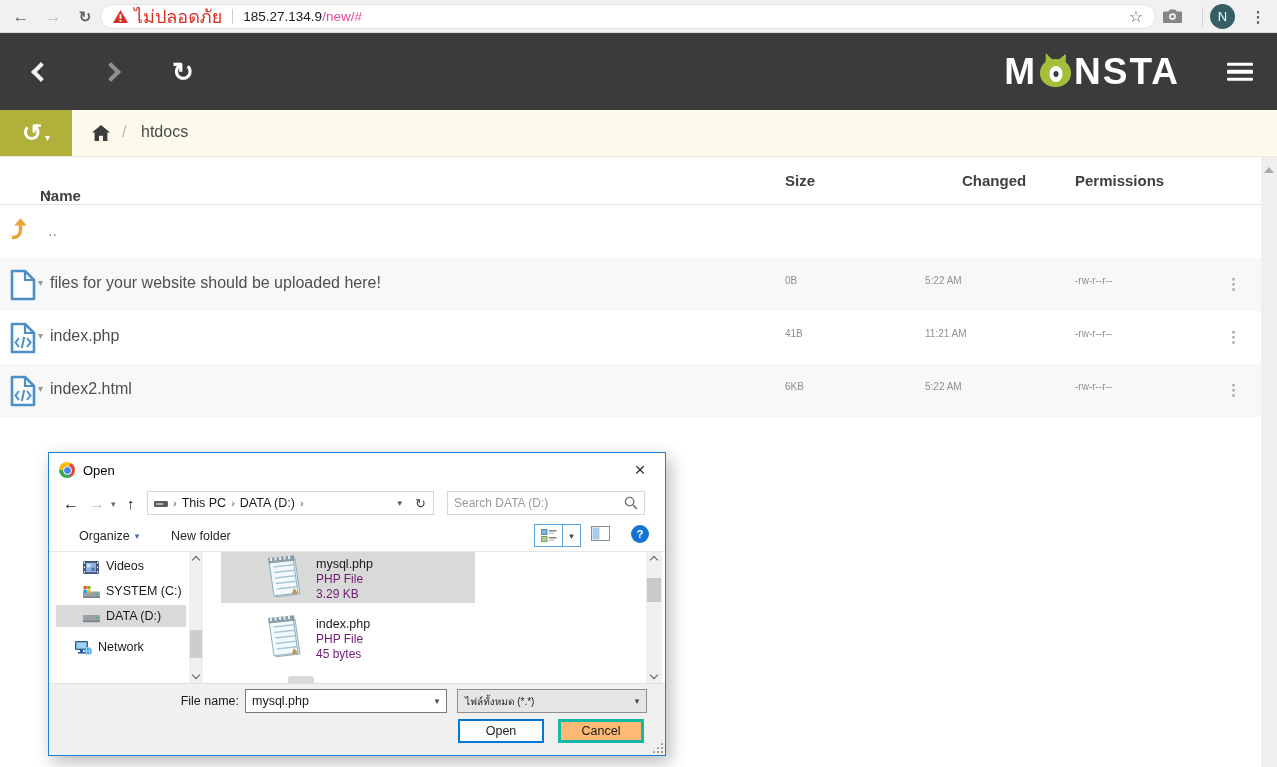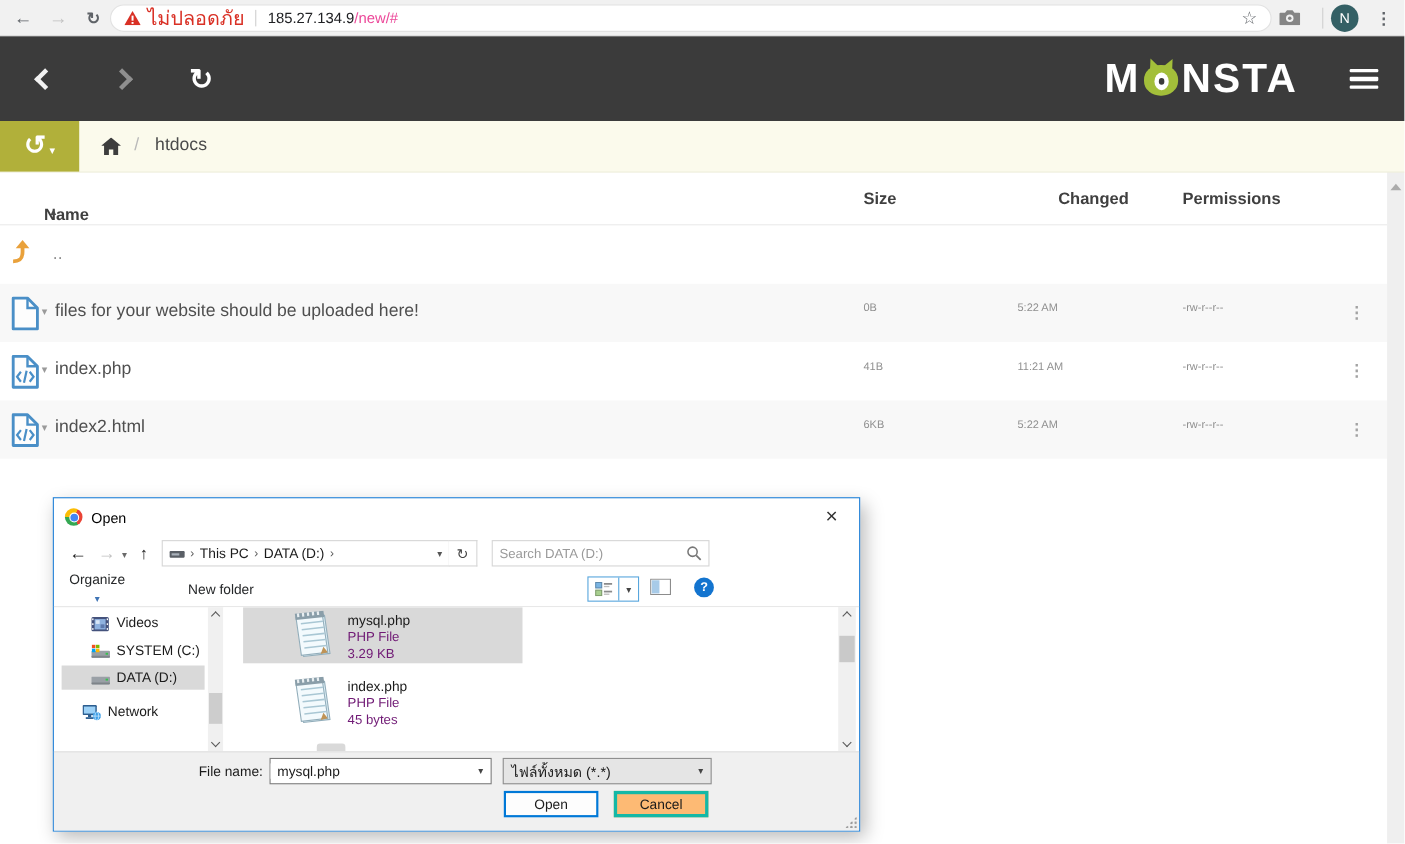--- a/index.html
+++ b/index.html
@@ -94,21 +94,21 @@
             font-weight:bold; cursor:pointer; }
   .up-label { position:absolute; left:48px; top:17px; color:#8f8f8f; font-size:16px; cursor:pointer; }
 
   
   .pagescroll { position:absolute; right:0; top:157px; width:16px; height:610px; background:#efefef; }
   .pagescroll .tri-up { position:absolute; left:3px; top:10px; width:0; height:0;
       border-left:5px solid transparent; border-right:5px solid transparent;
       border-bottom:6px solid #ababab; }
 
   
-  .dialog { position:absolute; left:48px; top:452px; width:734px; height:304px;
+  .dialog { position:absolute; left:48px; top:452px; width:618px; height:304px;
             background:#ffffff; border:1px solid #1f7fd6; font-size:13px; color:#1b1b1b;
             box-shadow:4px 6px 16px rgba(0,0,0,.28); }
   .dlg-title { position:relative; height:34px; display:flex; align-items:center; padding:0 10px; }
   .chrome-icon { width:16px; height:16px; border-radius:50%; position:relative;
       background:conic-gradient(from 150deg, #34a853 0 120deg, #fbbc05 0 240deg, #ea4335 0 360deg); }
   .chrome-icon::after { content:""; position:absolute; inset:3.5px; background:#4285f4;
       border:1.5px solid #fff; border-radius:50%; }
   .dlg-title .t { margin-left:8px; font-size:13px; color:#000; }
   .dlg-close { margin-left:auto; width:30px; text-align:center; font-size:19px; color:#333;
                cursor:pointer; line-height:34px; }
@@ -131,21 +131,21 @@
   .search-box { position:absolute; left:398px; top:4px; width:198px; height:24px;
                 border:1px solid #d6d6d6; background:#fff; display:flex; align-items:center;
                 padding:0 6px; }
   .search-box input { flex:1; border:none; outline:none; font-size:12px; color:#444;
                       font-family:"Liberation Sans", sans-serif; background:transparent; }
   .search-box input::placeholder { color:#9a9a9a; }
 
   .dlg-toolbar { position:relative; height:32px; border-bottom:1px solid #e6e6e6; }
   .tb-item { position:absolute; top:0; height:31px; display:flex; align-items:center; gap:5px;
              font-size:12.5px; color:#26282a; cursor:pointer; }
-  .tb-organize { left:14px;flex-direction:column; } .tb-organize .c { color:#3f74b5; font-size:9px; }
+  .tb-organize { left:30px; } .tb-organize .c { color:#3f74b5; font-size:9px; }
   .tb-newfolder { left:122px; }
   .views-btn { position:absolute; left:485px; top:4px; height:23px; display:flex;
                border:1px solid #58a6dd; background:#fff; cursor:pointer; }
   .views-btn .seg1 { width:27px; display:flex; align-items:center; justify-content:center; }
   .views-btn .seg2 { width:18px; display:flex; align-items:center; justify-content:center;
                      border-left:1px solid #58a6dd; color:#444; font-size:9px; }
   .pane-btn { position:absolute; left:542px; top:6px; cursor:pointer; }
   .help-btn { position:absolute; left:582px; top:5px; width:18px; height:18px; border-radius:50%;
               background:#1374cf; color:#fff; font-weight:bold; font-size:11.5px;
               display:flex; align-items:center; justify-content:center; cursor:pointer; }
@@ -182,21 +182,21 @@
   .fn-label { position:absolute; left:90px; top:10px; width:100px; text-align:right;
               font-size:12.5px; color:#1b1b1b; }
   .fn-combo { position:absolute; left:196px; top:5px; width:202px; height:24px;
               border:1px solid #7b7b7b; background:#fff; display:flex; align-items:center; }
   .fn-combo input { flex:1; border:none; outline:none; padding:0 6px; font-size:12.5px;
                     color:#1b1b1b; font-family:"Liberation Sans", sans-serif; }
   .fn-combo .c, .ft-combo .c { width:18px; text-align:center; color:#444; font-size:9px; cursor:pointer; }
   .ft-combo { position:absolute; left:408px; top:5px; width:190px; height:24px;
               border:1px solid #8f8f8f; background:#e5e5e5; display:flex; align-items:center;
               cursor:pointer; }
-  .ft-combo .v { flex:1; padding:0 7px; font-size:13px; color:#1b1b1b; white-space:nowrap;
+  .ft-combo .v { flex:1; padding:0 7px; font-size:10px; color:#1b1b1b; white-space:nowrap;
                  overflow:hidden; }
   .btn { position:absolute; top:35px; height:24px; font-size:12.5px; color:#1b1b1b;
          display:flex; align-items:center; justify-content:center; cursor:pointer; }
   .btn-open { left:409px; width:86px; background:#fdfdfd; border:2px solid #0078d7; }
   .btn-cancel { left:509px; width:86px; background:#fdba74; border:3px solid #14b8a6; }
   .grip { position:absolute; right:2px; bottom:2px; width:11px; height:11px;
           background-image:radial-gradient(#9a9a9a 1px, transparent 1.3px);
           background-size:4px 4px; clip-path:polygon(100% 0, 100% 100%, 0 100%); cursor:nwse-resize; }
 </style>
 </head>

